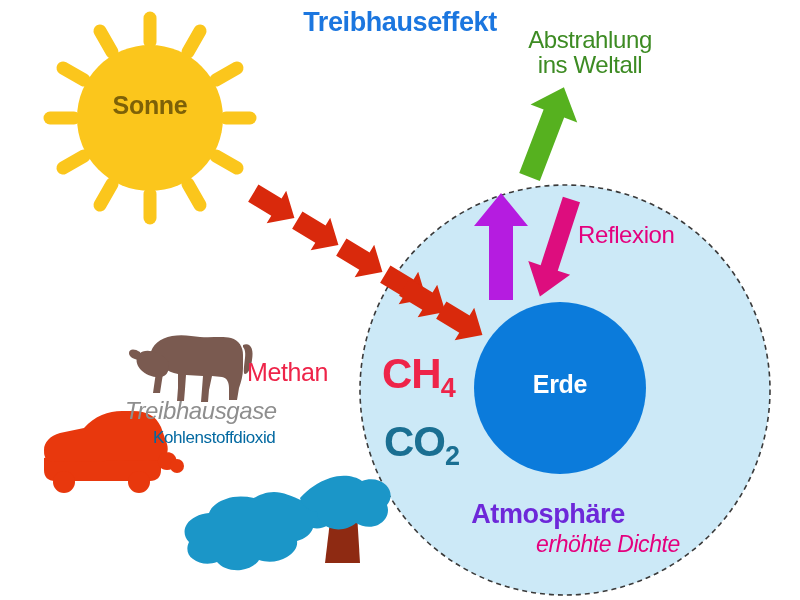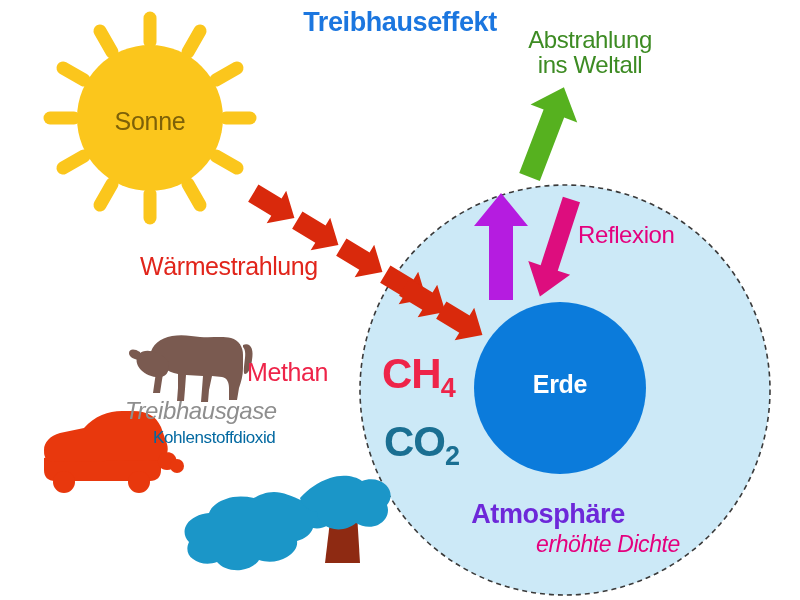--- a/index.html
+++ b/index.html
@@ -34,25 +34,25 @@
   #title-text {
     left: 0; top: 8px;
     width: 800px;
     text-align: center;
     font-size: 27px;
     font-weight: bold;
     letter-spacing: -0.4px;
     color: #1b76df;
   }
   #sun-label {
-    left: 80px; top: 108px;
+    left: 80px; top: 92px;
     width: 140px;
     text-align: center;
     font-size: 25px;
-    font-weight: normal;
+    font-weight: bold;
     color: #7d6108;
     letter-spacing: -0.3px;
   }
   #heat-label {
     left: 140px; top: 253px;
     font-size: 25px;
     color: #e1251b;
     letter-spacing: -0.4px;
   }
   #space-label {
@@ -284,21 +284,20 @@
                C 322 525, 317 519, 317 512
                C 309 511, 302 506, 300 498 Z" fill="#1b96c8"></path>
     </g>
 
   </svg>
 
   <div class="lbl" id="title-text">Treibhauseffekt</div>
 
   <div class="lbl" id="sun-label">Sonne</div>
 
-  <div class="lbl" id="heat-label">Wärmestrahlung</div>
 
   <div class="lbl" id="space-label"><span>Abstrahlung</span><br><span>ins Weltall</span></div>
 
   <div class="lbl" id="earth-label">Erde</div>
 
   <div class="lbl" id="reflexion-label">Reflexion</div>
 
   <div class="lbl" id="atmos-label">Atmosphäre</div>
 
   <div class="lbl" id="density-label">erhöhte Dichte</div>

